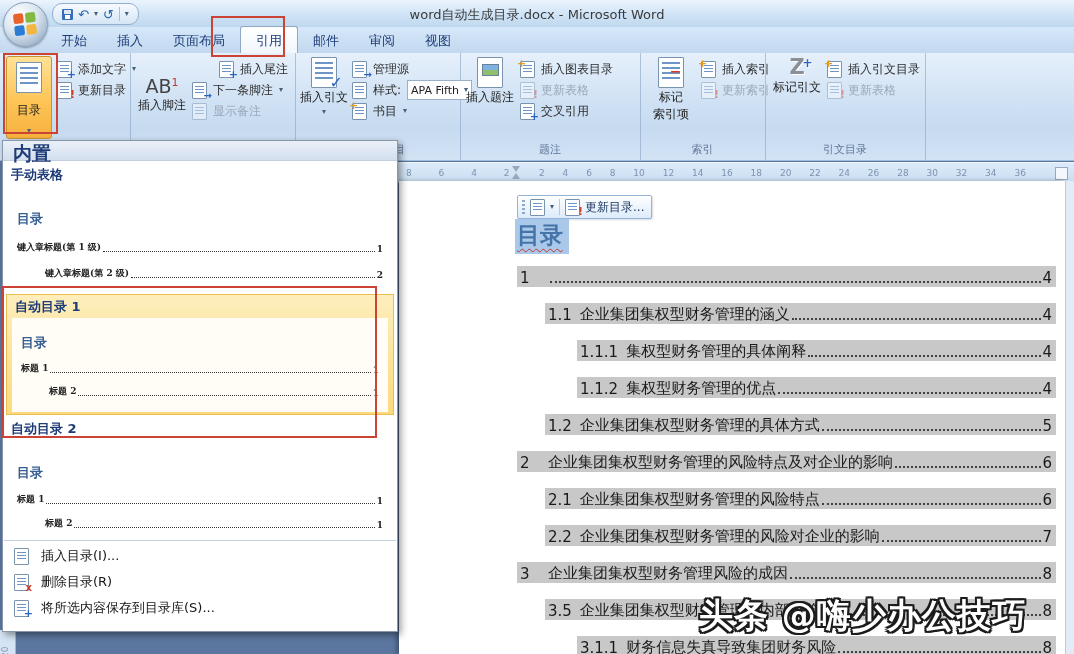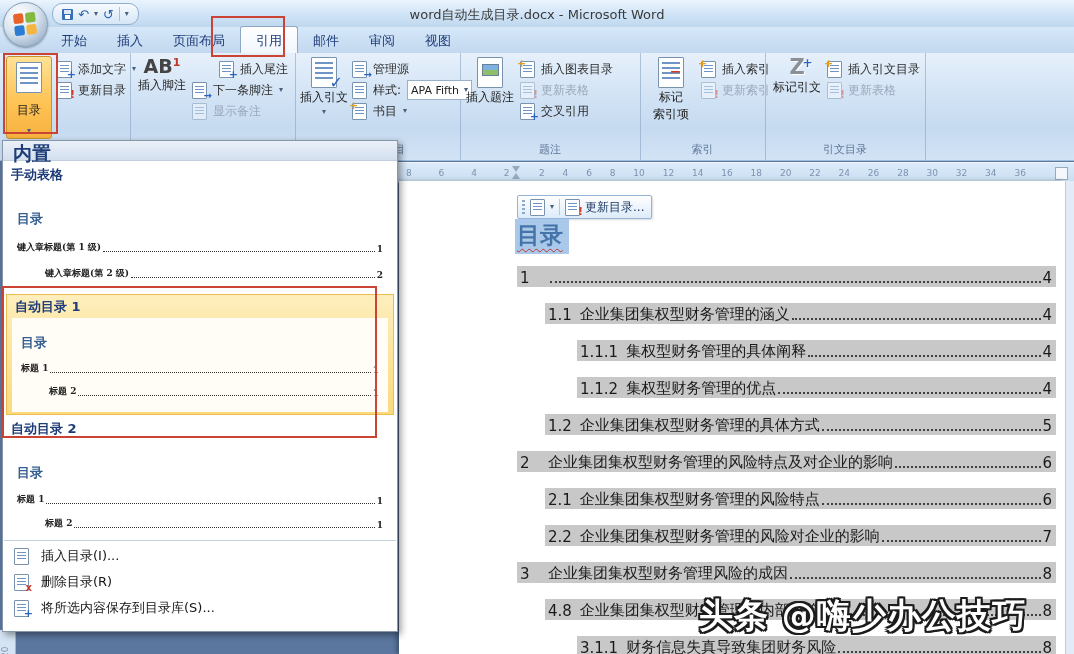--- a/index.html
+++ b/index.html
@@ -60,21 +60,21 @@
   .bigdoc{width:24px;height:29px;background:#fff;border:1px solid #7a93ad;border-radius:1px;position:relative;}
   .bigdoc::before{content:"";position:absolute;left:3px;right:3px;top:4px;height:19px;
     background:repeating-linear-gradient(#6f94c8 0 2px,transparent 2px 5px);}
   .acc-excl::after{content:"!";color:#d03a2a;font-weight:bold;font-size:11px;position:absolute;right:-4px;bottom:-3px;}
   .acc-plus::after{content:"+";color:#2a63c0;font-weight:bold;font-size:11px;position:absolute;right:-5px;bottom:-4px;}
   .acc-gold::after{content:"+";color:#e8a020;font-weight:bold;font-size:11px;position:absolute;left:-4px;top:-5px;}
   .acc-x::after{content:"x";color:#d03a2a;font-weight:bold;font-size:10px;position:absolute;right:-4px;bottom:-3px;}
   .acc-arrow::after{content:"\2192";color:#2a63c0;font-weight:bold;font-size:10px;position:absolute;right:-6px;bottom:-3px;}
   .acc-check::after{content:"\2713";color:#2a63c0;font-weight:bold;font-size:16px;position:absolute;right:-7px;bottom:-5px;}
   .acc-minus::after{content:"\2212";color:#d03a2a;font-weight:bold;font-size:14px;position:absolute;left:4px;top:5px;}
-  .ab-icon{font-size:19px;font-weight:bold;color:#444;line-height:1;}
+  .ab-icon{font-size:19px;font-weight:normal;color:#444;line-height:1;margin-top:20px;}
   .ab-icon sup{color:#c0392b;font-size:11px;}
   .z-icon{font-size:21px;font-weight:bold;color:#8a8f98;line-height:1;text-shadow:1px 1px 0 #fff;}
   .z-icon::after{content:"+";color:#2a63c0;font-weight:bold;font-size:12px;position:absolute;right:-8px;top:0;}
   .pic-doc::before{background:none;}
   .pic-doc::after{content:"";position:absolute;left:4px;top:6px;width:15px;height:10px;
     background:linear-gradient(#7fb2e0 0 50%,#8fbf6a 50% 100%);border:1px solid #68809a;}
   .combo{display:inline-flex;align-items:center;gap:5px;background:#fff;border:1px solid #9ab0c8;
     font-size:11px;color:#222;padding:1px 3px;height:16px;overflow:hidden;white-space:nowrap;}
   .combo .val{max-width:52px;overflow:hidden;}
 
@@ -380,21 +380,21 @@
           <span class="leader"></span>
           <span class="pg">7</span>
       </div>
       <div class="tocrow lv1">
         <span class="num">3</span>
           <span>企业集团集权型财务管理风险的成因</span>
           <span class="leader"></span>
           <span class="pg">8</span>
       </div>
       <div class="tocrow lv2">
-        <span class="num">4.8</span>
+        <span class="num">3.5</span>
           <span>企业集团集权型财务管理的内部风险因素</span>
           <span class="leader"></span>
           <span class="pg">8</span>
       </div>
       <div class="tocrow lv3">
         <span class="num">3.1.1</span>
           <span>财务信息失真导致集团财务风险</span>
           <span class="leader"></span>
           <span class="pg">8</span>
       </div>

